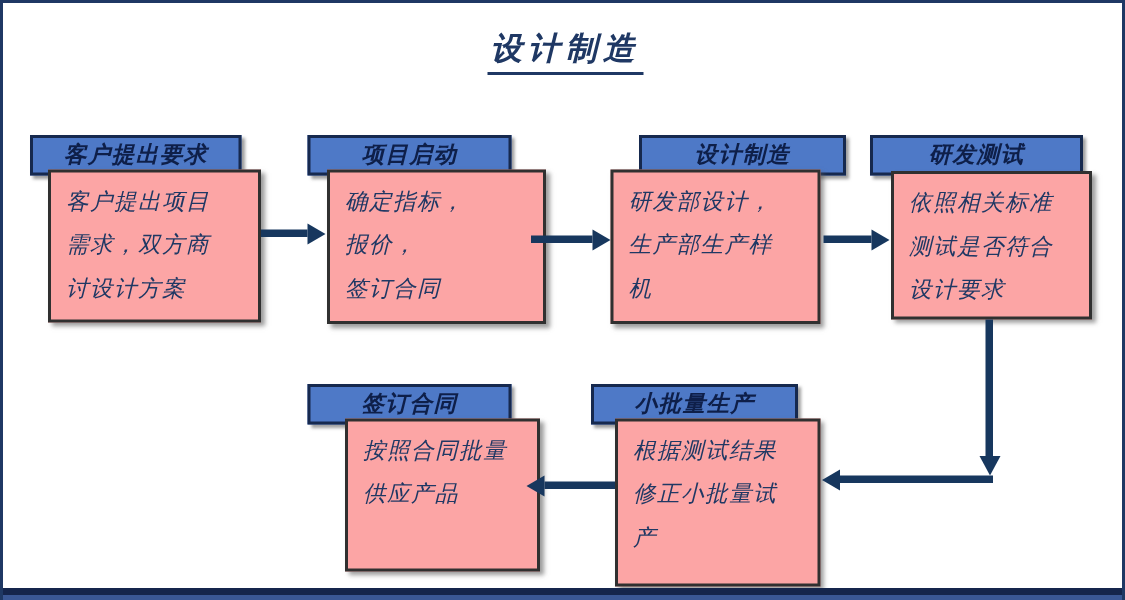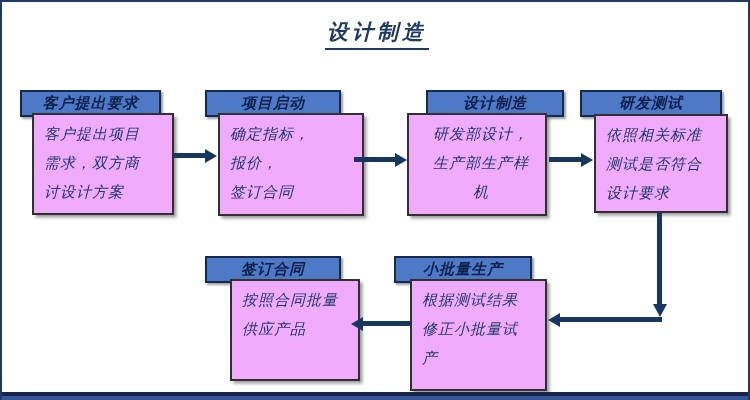--- a/index.html
+++ b/index.html
@@ -17,29 +17,29 @@
   }
   .node-header{
     position:absolute;height:27px;box-sizing:border-box;
     background:#4E79C7;border:2px solid #16294E;
     color:#0E1F49;font-size:15px;font-weight:bold;font-style:italic;
     letter-spacing:1px;display:flex;align-items:center;justify-content:center;
     box-shadow:2px 2px 2px rgba(80,80,80,.55);z-index:1;
   }
   .node-body{
     position:absolute;box-sizing:border-box;
-    background:#f0abfc;border:2px solid #303030;
+    background:#fca5a5;border:2px solid #303030;
     color:#1F3864;font-size:15px;font-style:italic;letter-spacing:1px;
     line-height:29px;padding:5px 2px 0 10px;white-space:pre-line;
     box-shadow:2.5px 2.5px 3px rgba(90,90,90,.6);z-index:2;
   }
   
   .h1{left:18px;top:88px;width:141px;}   .b1{left:30px;top:111px;width:142px;height:102px;}
   .h2{left:203px;top:88px;width:136px;}  .b2{left:216px;top:111px;width:146px;height:103px;}
-  .h3{left:392px;top:88px;width:138px;margin-left:32px;}  .b3{left:405px;top:111px;width:140px;height:103px;text-align:center;}
+  .h3{left:392px;top:88px;width:138px;margin-left:32px;}  .b3{left:405px;top:111px;width:140px;height:103px;}
   .h4{left:578px;top:88px;width:142px;}  .b4{left:592px;top:112px;width:134px;height:99px;}
   .h5{left:203px;top:254px;width:136px;} .b5{left:216px;top:277px;width:130px;height:102px;margin-left:12px;}
   .h6{left:392px;top:254px;width:138px;} .b6{left:408px;top:277px;width:137px;height:112px;}
   
   .hline{position:absolute;height:5px;background:#17375E;z-index:3;}
   .vline{position:absolute;width:5px;background:#17375E;z-index:3;}
   .head-right{position:absolute;width:0;height:0;z-index:3;
     border-top:7px solid transparent;border-bottom:7px solid transparent;
     border-left:12px solid #17375E;}
   .head-left{position:absolute;width:0;height:0;z-index:3;

